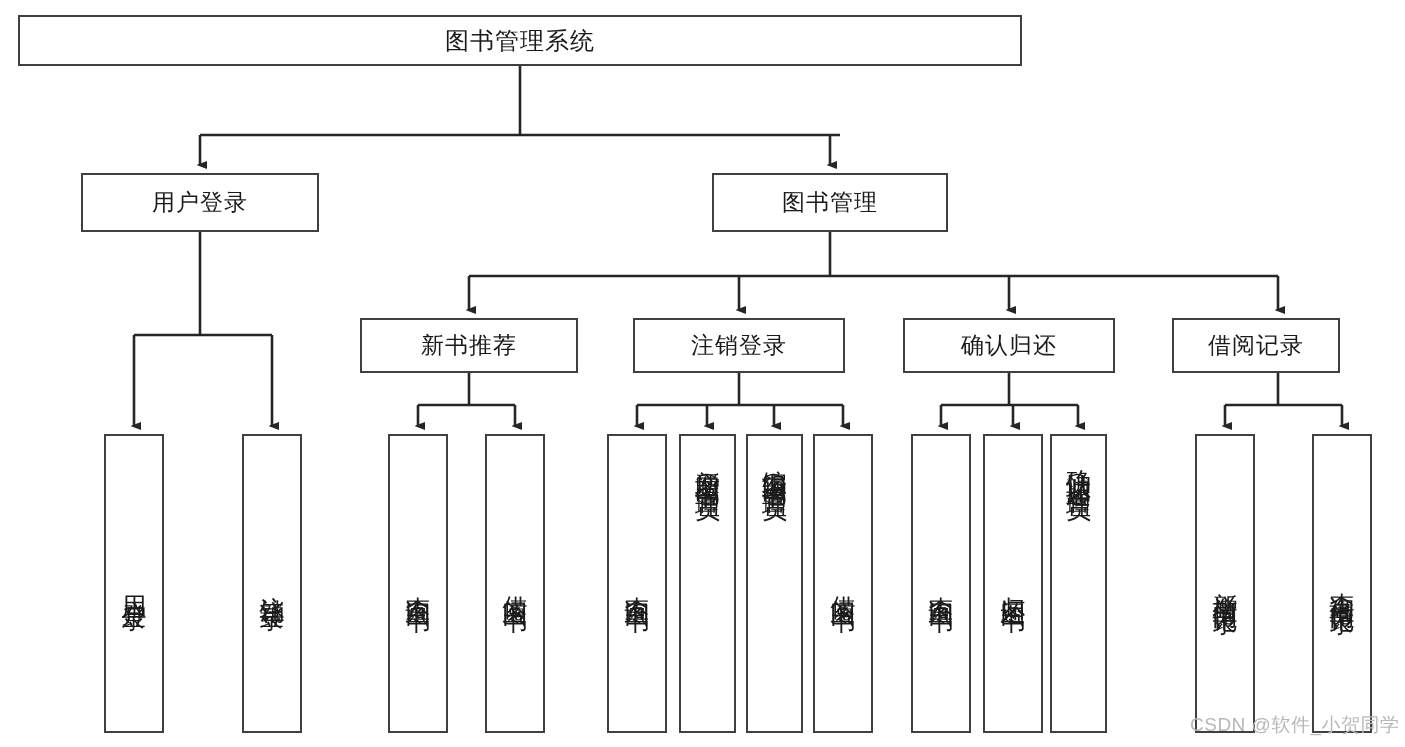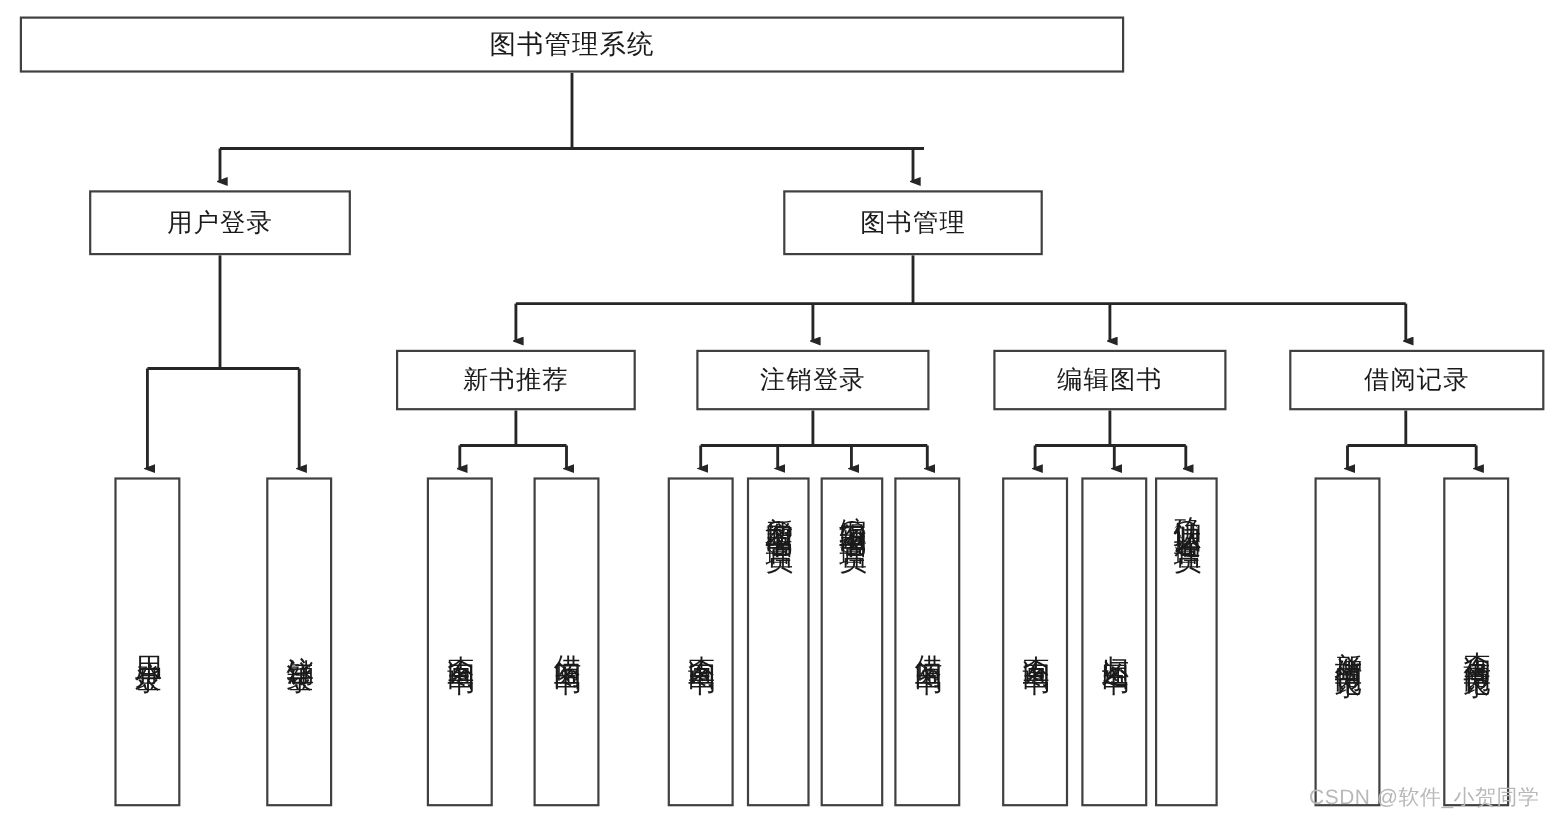--- a/index.html
+++ b/index.html
@@ -137,23 +137,23 @@
     <span>新书推荐</span>
   </div>
 
   <div class="node horiz" style="left:712px; top:173px; width:236px; height:59px;">
     <span>图书管理</span>
   </div>
   <div class="node horiz" style="left:633px; top:318px; width:212px; height:55px;">
     <span>注销登录</span>
   </div>
   <div class="node horiz" style="left:903px; top:318px; width:212px; height:55px;">
-    <span>编辑图书</span>
+    <span>确认归还</span>
   </div>
-  <div class="node horiz" style="left:1172px; top:318px; width:232px; height:55px;">
+  <div class="node horiz" style="left:1172px; top:318px; width:168px; height:55px;">
     <span>借阅记录</span>
   </div>
 
   <div class="node leaf midtext" style="left:104px; top:434px; width:60px; height:299px;">
     <span class="vtext">用户登录</span>
   </div>
   <div class="node leaf midtext" style="left:242px; top:434px; width:60px; height:299px;">
     <span class="vtext">注销登录</span>
   </div>
   <div class="node leaf midtext" style="left:388px; top:434px; width:60px; height:299px;">

